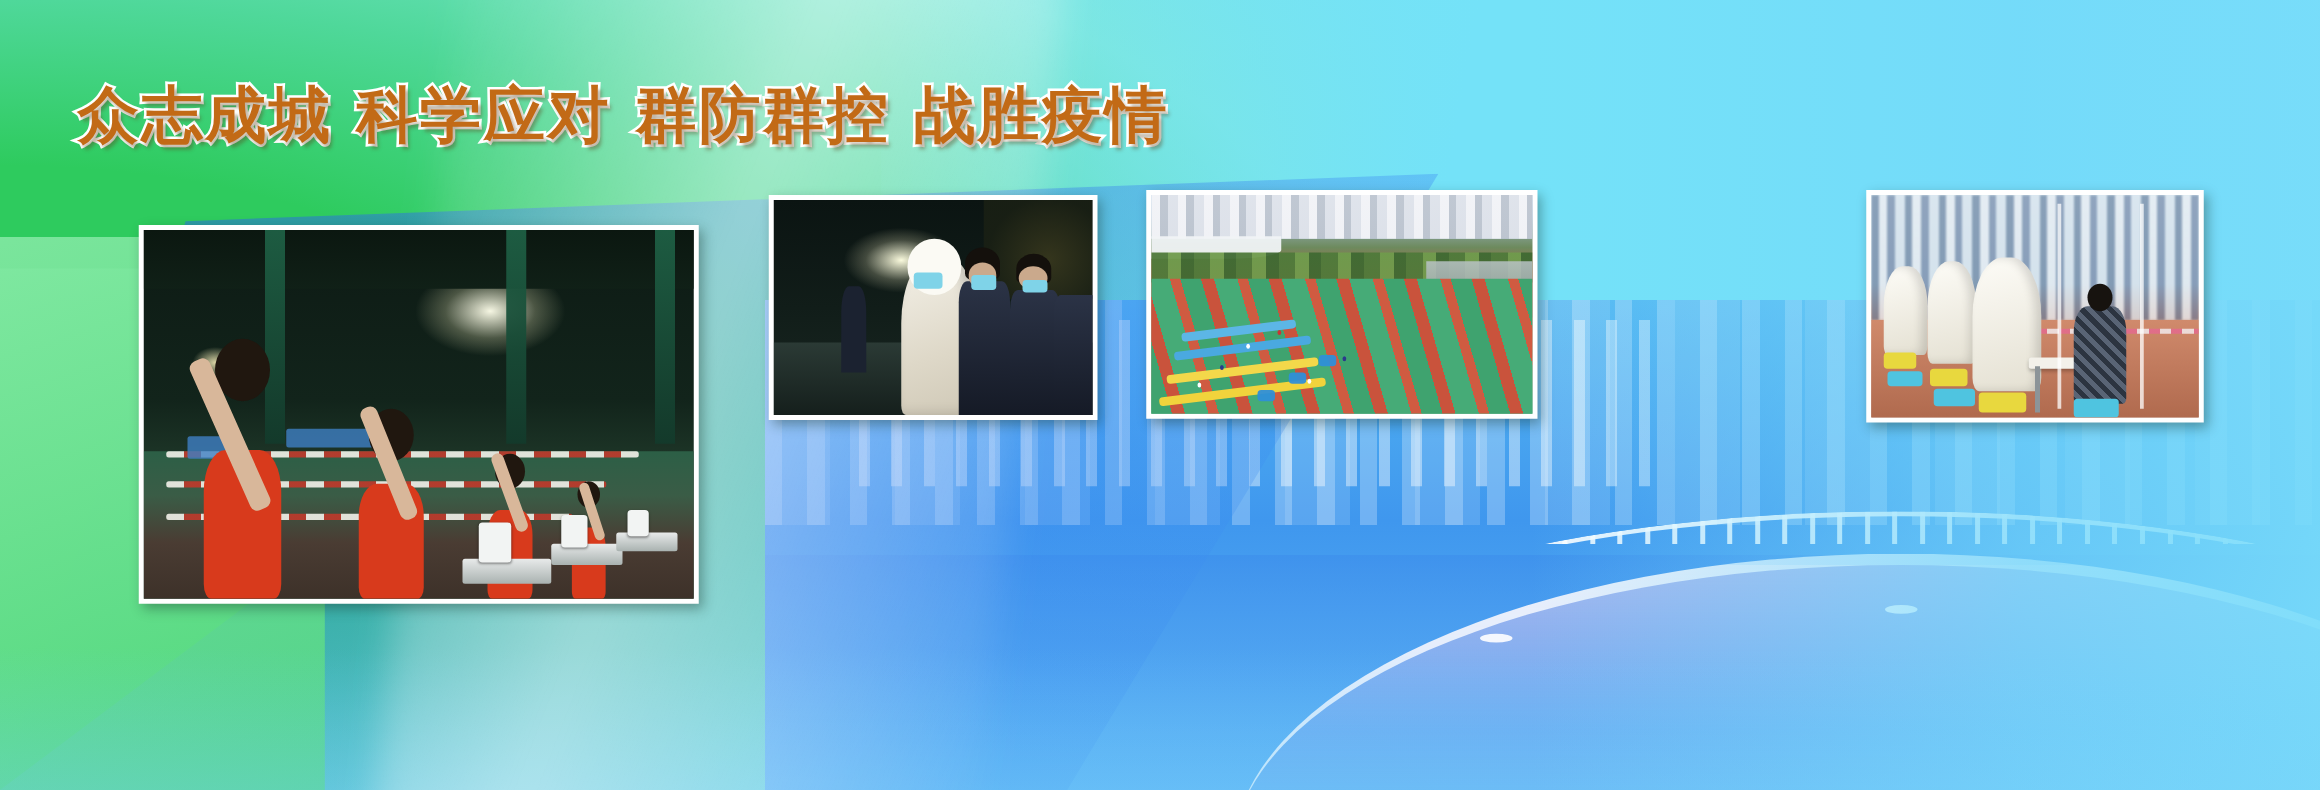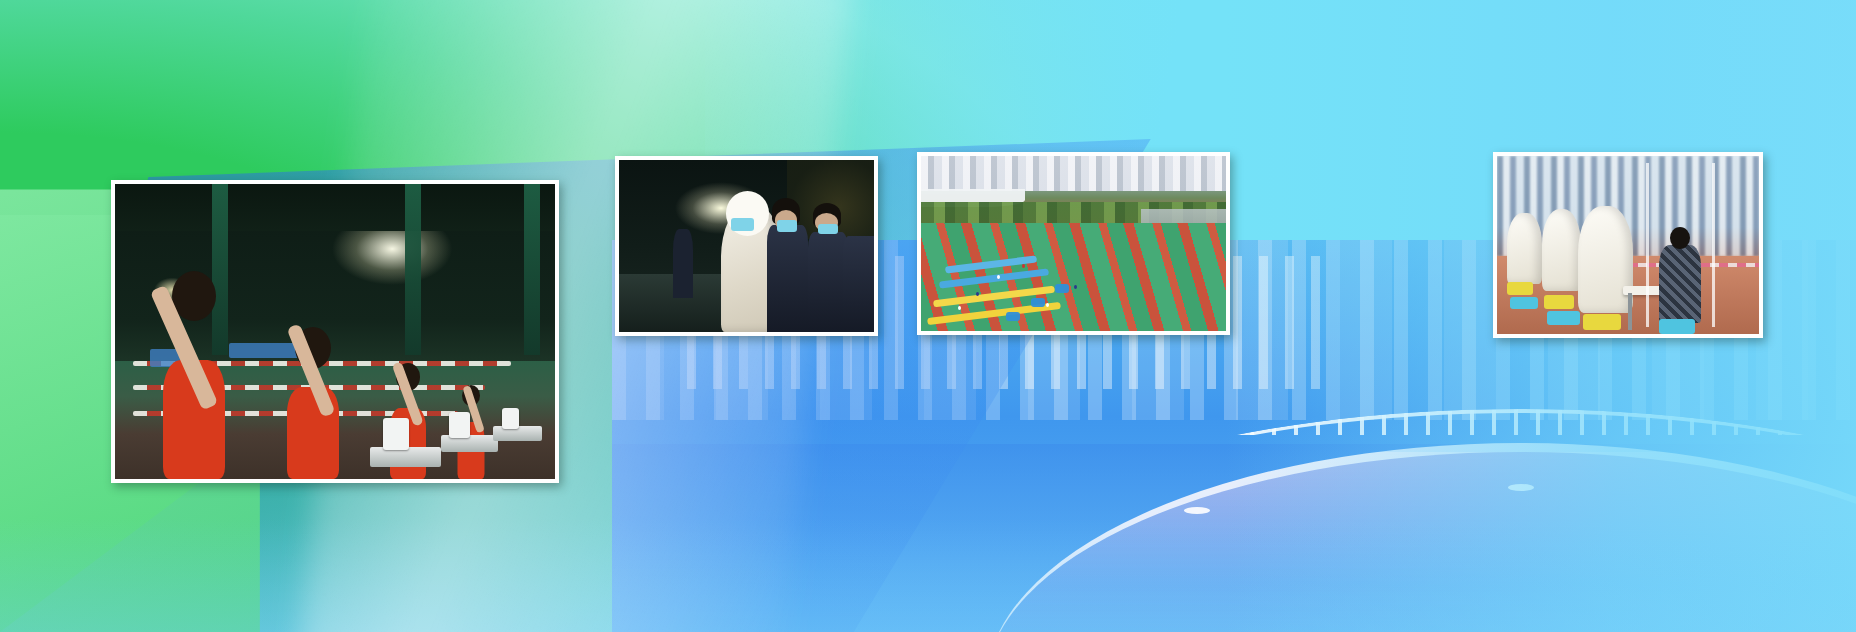--- a/index.html
+++ b/index.html
@@ -239,20 +239,21 @@
     <div class="lamp" style="left:72%;bottom:36%;"></div>
   </div>
 
   <div class="wedge-blue"></div>
   <div class="wedge-green"></div>
   <div class="wedge-green2"></div>
   <div class="fade-right"></div>
   <div class="fade-bottom"></div>
   <div class="bg-sheen"></div>
 
+  <div class="headline">众志成城  科学应对  群防群控  战胜疫情</div>
 
   <div class="photo" id="photo1">
     <div class="inner">
       <div class="beam"></div>
       <div class="pillar" style="left:22%;"></div>
       <div class="pillar" style="left:66%;"></div>
       <div class="pillar" style="left:93%;"></div>
       <div class="track"></div>
       <div class="tape" style="top:60%;width:86%;"></div>
       <div class="tape" style="top:68%;width:80%;"></div>

